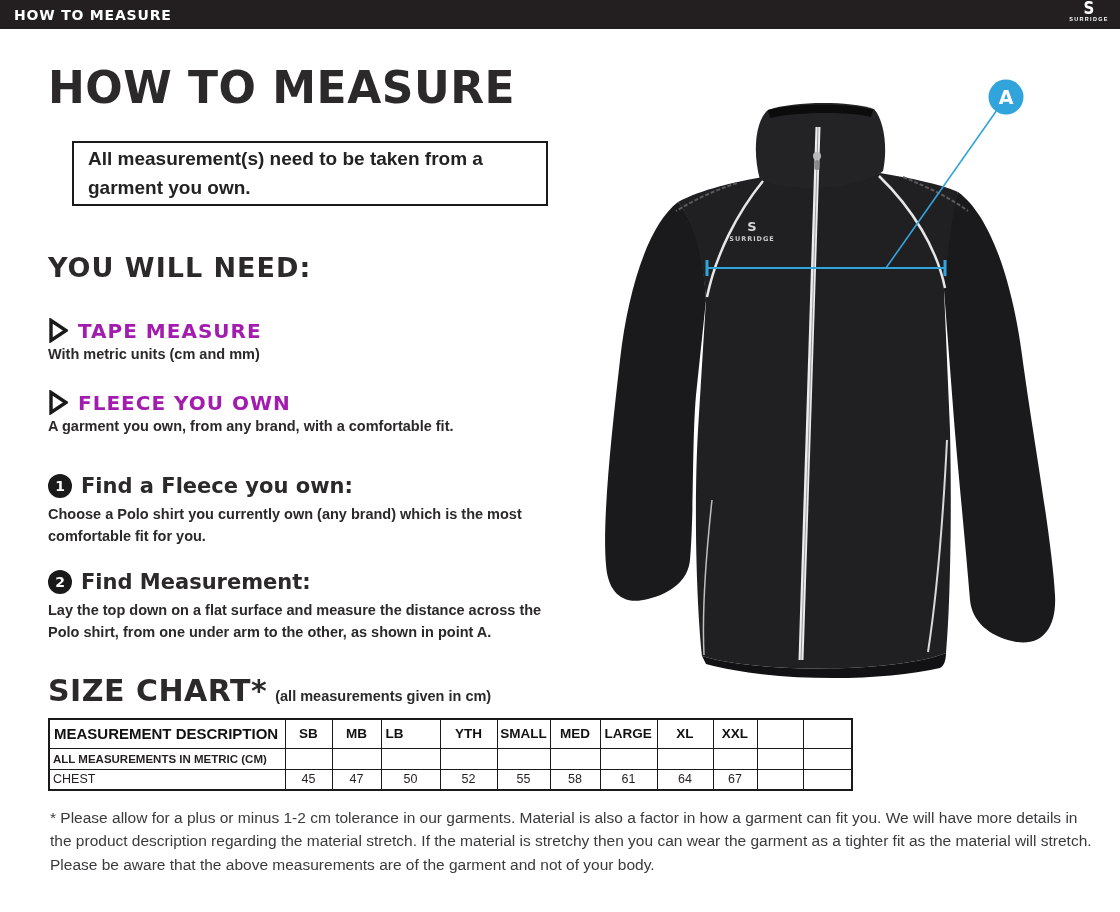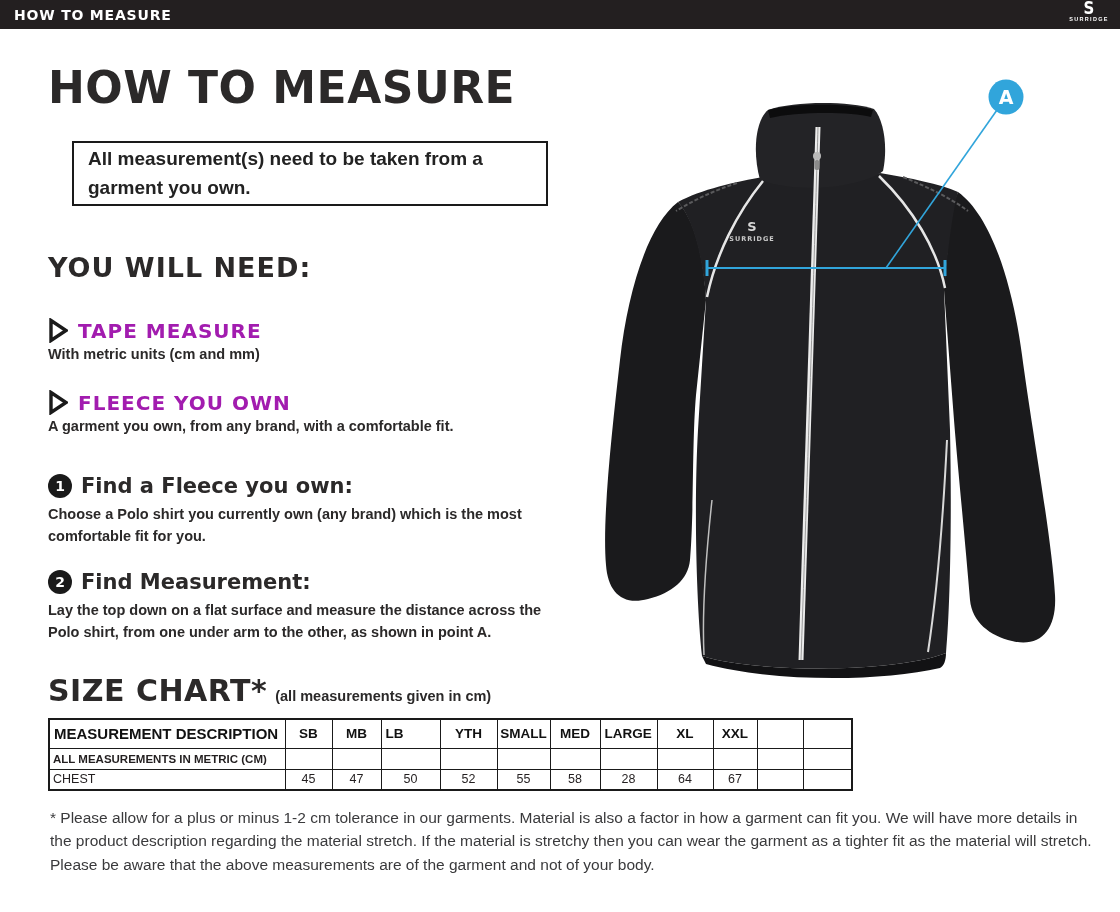--- a/index.html
+++ b/index.html
@@ -208,21 +208,21 @@
             <td class="val"></td>
           </tr>
           <tr class="vals">
             <td class="rowlabel">CHEST</td>
             <td class="val">45</td>
             <td class="val">47</td>
             <td class="val">50</td>
             <td class="val">52</td>
             <td class="val">55</td>
             <td class="val">58</td>
-            <td class="val">28</td>
+            <td class="val">61</td>
             <td class="val">64</td>
             <td class="val">67</td>
             <td class="val"></td>
             <td class="val"></td>
           </tr>
         </tbody>
       </table>
   </div>
 
   <div class="footnote">* Please allow for a plus or minus 1-2 cm tolerance in our garments. Material is also a factor in how a garment can fit you. We will have more details in the product description regarding the material stretch.  If the material is stretchy then you can wear the garment as a tighter fit as the material will stretch.  Please be aware that the above measurements are of the garment and not of your body.</div>

